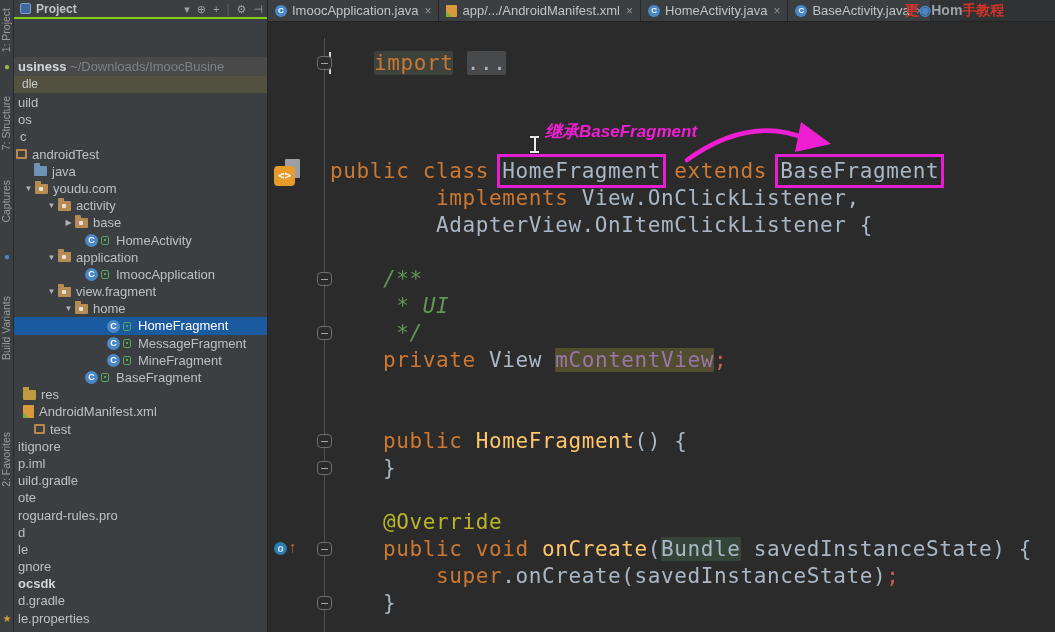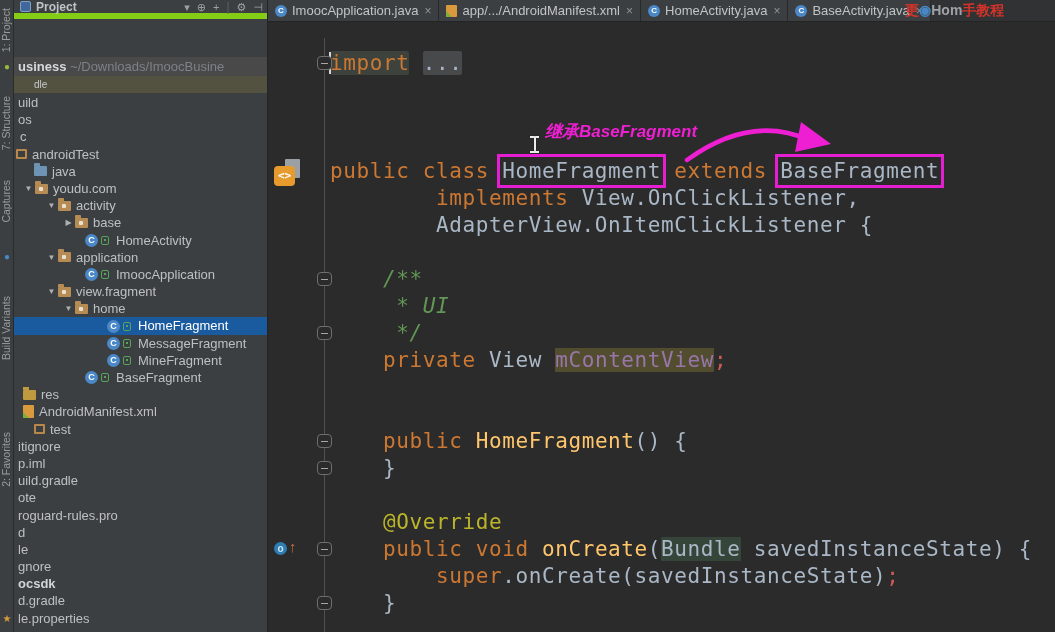--- a/index.html
+++ b/index.html
@@ -9,32 +9,32 @@
   
   .activity-bar{position:absolute;left:0;top:0;width:14px;height:632px;background:#3c3f41;
                 border-right:1px solid #292b2d;z-index:5;}
   .abar-label{position:absolute;left:0;width:14px;writing-mode:vertical-rl;transform:rotate(180deg);
               font-size:10.5px;color:#9a9da0;white-space:nowrap;cursor:default;}
   .abar-icon{position:absolute;left:1px;width:12px;text-align:center;font-size:10px;line-height:10px;}
   
   .project-panel{position:absolute;left:14px;top:0;width:254px;height:632px;background:#3c3f41;
                  border-right:1px solid #232525;overflow:hidden;}
   .panel-header{height:19px;display:flex;align-items:center;padding:0 4px;background:#3c3f41;
-                border-bottom:6px solid #84cc16;font-size:12px;color:#b8bcbf;}
+                border-bottom:2px solid #84cc16;font-size:12px;color:#b8bcbf;}
   .panel-header .ph-icon{width:11px;height:11px;background:#41689c;border:1px solid #7ca1c9;
                 border-radius:2px;margin:0 5px 0 2px;flex:none;}
   .ph-title{font-weight:bold;color:#bfc3c6;}
   .ph-spacer{flex:1;}
   .ph-btn{color:#9aa0a4;font-size:11px;margin-left:7px;cursor:pointer;}
   .ph-sep{color:#5c5f61;margin-left:7px;}
   .root-row{height:19px;line-height:19px;background:#49494a;white-space:nowrap;overflow:hidden;
             font-size:13px;padding-left:4px;margin-top:38px;}
   .root-name{font-weight:bold;color:#d6d9dc;}
   .root-path{color:#7d8287;}
-  .second-row{height:17px;line-height:17px;background:#53513f;color:#c8cbce;font-size:10px;padding-left:20px;}
+  .second-row{height:17px;line-height:17px;background:#53513f;color:#c8cbce;font-size:12px;padding-left:8px;}
   .tree{position:absolute;top:94px;left:0;right:0;bottom:0;overflow:hidden;}
   .tree-row{height:17.2px;line-height:17.2px;display:flex;align-items:center;white-space:nowrap;
             font-size:13px;color:#bdc0c3;cursor:pointer;}
   .tree-row.sel{background:#1a5a9e;color:#ffffff;}
   .tree-row.bold .t-label{font-weight:bold;color:#d2d5d8;}
   .t-arrow{font-size:8px;color:#aeb1b4;width:13px;flex:none;text-align:center;}
   .t-icon{flex:none;margin-right:5px;position:relative;}
   .i-folder-o{width:11px;height:10px;border:2px solid #b8874a;border-radius:1px;background:transparent;}
   .i-folder-blue{width:13px;height:10px;background:#6d94b4;border-radius:1px;position:relative;}
   .i-folder-blue::before{content:"";position:absolute;top:-3px;left:0;width:6px;height:3px;background:#6d94b4;border-radius:1px 1px 0 0;}
@@ -83,21 +83,21 @@
   .code{position:absolute;left:62px;top:50px;font-family:"DejaVu Sans Mono",monospace;
         font-size:21px;letter-spacing:0.6px;}
   .code-line{height:27px;line-height:27px;white-space:pre;cursor:text;}
   .tok-kw{color:#cc7832;}
   .tok-id{color:#a9b7c6;}
   .tok-mth{color:#ffc66d;}
   .tok-ann{color:#bbb529;}
   .tok-cmt{color:#629755;font-style:italic;}
   .tok-field{color:#9876aa;}
   .tok-sem{color:#cf5b56;}
-  .bg-foldkw{background:#3d423d;border-radius:2px;}
+  .bg-foldkw{background:#3d423d;border-radius:2px;margin-left:44px;}
   .bg-folddots{background:#47494b;border-radius:2px;}
   .bg-olive{background:#514d2e;border-radius:1px;}
   .bg-green{background:#36453a;border-radius:1px;}
   .boxed{outline:3px solid #e51ed1;outline-offset:2px;}
   .caret{position:absolute;left:61px;top:52px;width:2px;height:22px;background:#d4d4d4;}
   
   .annotation-text{position:absolute;left:277px;top:120px;font-size:17px;font-weight:bold;font-style:italic;
       color:#ee1fd2;white-space:nowrap;}
   .annotation-arrow{position:absolute;left:405px;top:110px;}
   

